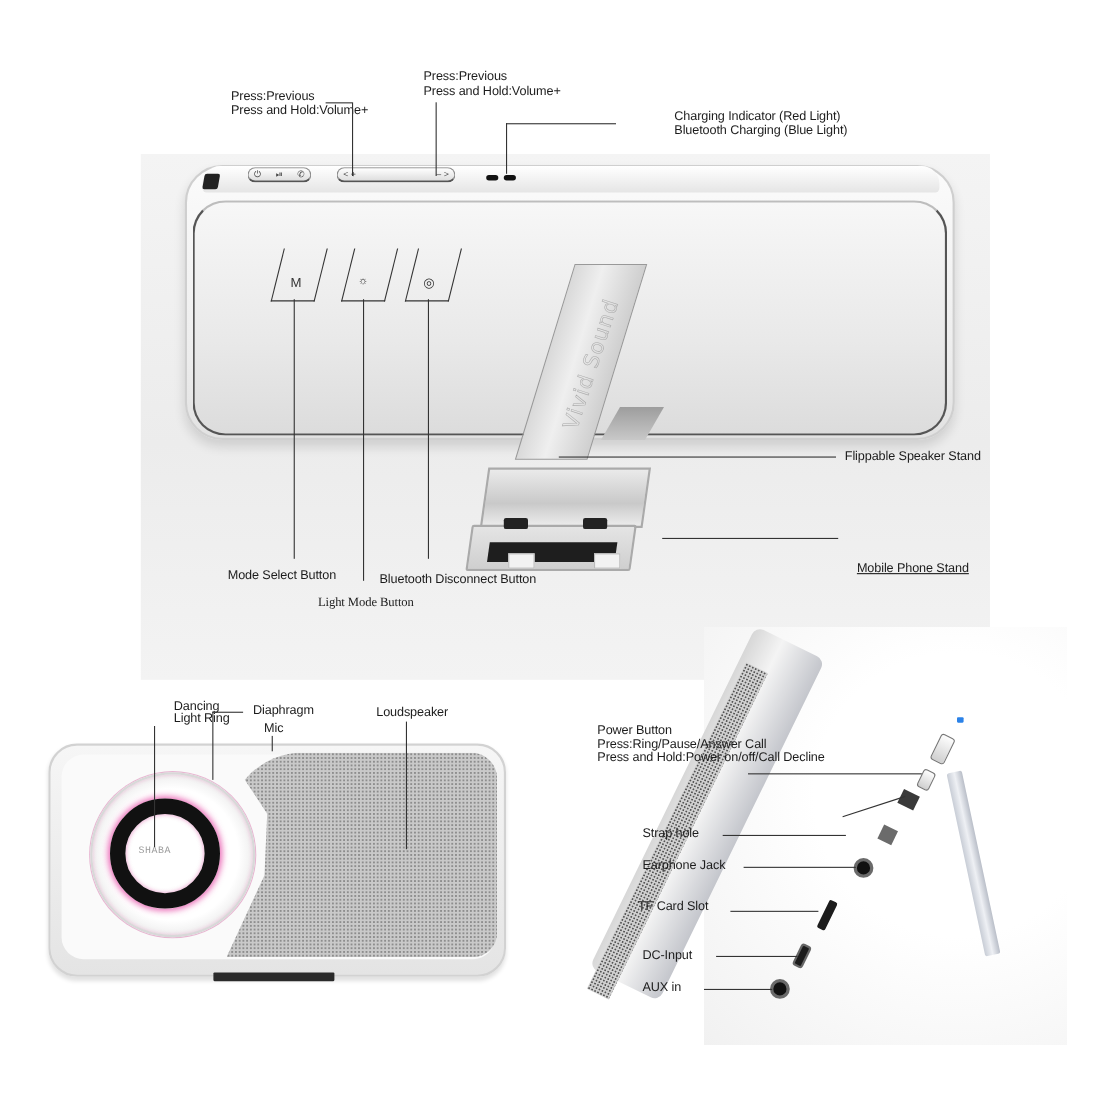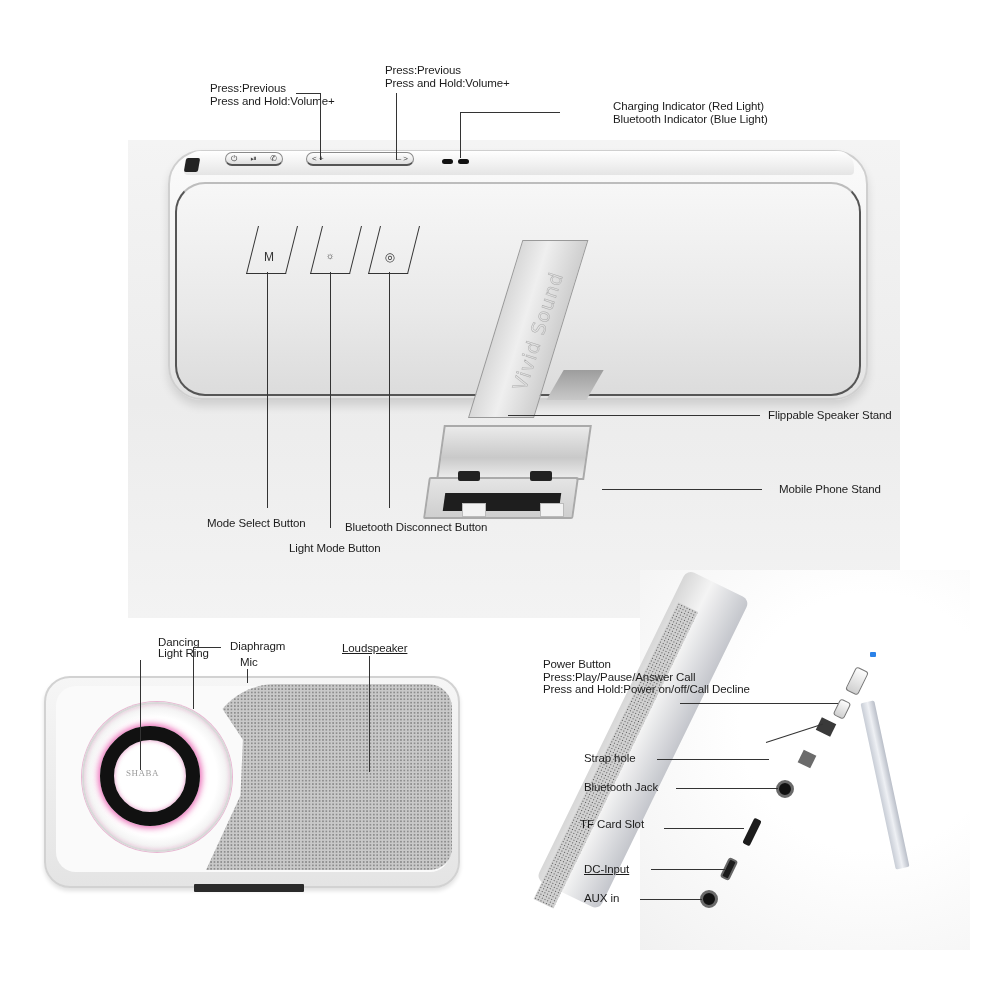--- a/index.html
+++ b/index.html
@@ -124,21 +124,21 @@
     border: 2px solid #d8d8d8;
     box-shadow: 0 0 0 1px #e8b6d2, inset 0 0 4px rgba(220,40,140,0.25);
   }
   .ring-black {
     position: absolute; left: 100px; top: 726px; width: 100px; height: 100px; border-radius: 50%;
     border: 14px solid #111;
     box-shadow: 0 0 6px 2px rgba(225,40,150,0.7), inset 0 0 4px rgba(225,40,150,0.5);
     background: radial-gradient(circle, #ffffff 60%, #f2f2f2);
   }
   .brand {
-    position: absolute; left: 126px; top: 768px; font-family: Liberation Serif, serif;
+    position: absolute; left: 126px; top: 768px; font-family: Liberation Mono, monospace;
     font-size: 9px; color: #9c9c9c; letter-spacing: 0.5px;
   }
   .front-base {
     position: absolute; left: 194px; top: 884px; width: 110px; height: 8px; background: #2a2a2a; border-radius: 1px;
   }
 
   
   .side-bg {
     position: absolute; left: 640px; top: 570px; width: 330px; height: 380px;
     background: radial-gradient(ellipse at 70% 40%, #ffffff 40%, #f1f1f1 100%);
@@ -220,36 +220,36 @@
 <div class="lead v" style="left:320px; top:93px; height:67px;"></div>
 
 <div class="label" style="left:345px; top:64px;">
   <span>Press:Previous</span>
   <span>Press and Hold:Volume+</span>
 </div>
 <div class="lead v" style="left:396px; top:93px; height:67px;"></div>
 
 <div class="label" style="left:573px; top:100px;">
   <span>Charging Indicator (Red Light)</span>
-  <span>Bluetooth Indicator (Blue Light)</span>
+  <span>Bluetooth Charging (Blue Light)</span>
 </div>
 <div class="lead h" style="left:460px; top:112px; width:100px;"></div>
 <div class="lead v" style="left:460px; top:112px; height:46px;"></div>
 
 <div class="label" style="left:768px; top:409px;">Flippable Speaker Stand</div>
 <div class="lead h" style="left:508px; top:415px; width:252px;"></div>
 
-<div class="label" style="left:779px; top:483px;">Mobile Phone Stand</div>
+<div class="label" style="left:779px; top:511px;text-decoration:underline;">Mobile Phone Stand</div>
 <div class="lead h" style="left:602px; top:489px; width:160px;"></div>
 
 <div class="lead v" style="left:267px; top:272px; height:236px;"></div>
 <div class="label" style="left:207px; top:517px;">Mode Select Button</div>
 
 <div class="lead v" style="left:330px; top:272px; height:256px;"></div>
-<div class="label" style="left:289px; top:542px;">Light Mode Button</div>
+<div class="label" style="left:289px; top:542px;font-family:Liberation Serif, serif;">Light Mode Button</div>
 
 <div class="lead v" style="left:389px; top:272px; height:236px;"></div>
 <div class="label" style="left:345px; top:521px;">Bluetooth Disconnect Button</div>
 
 <div class="front"></div>
 <div class="front-face"></div>
 <div class="grille"></div>
 <div class="ring-outer"></div>
 <div class="ring-black"></div>
 <div class="brand">SHABA</div>
@@ -261,52 +261,52 @@
 </div>
 <div class="lead v" style="left:140px; top:660px; height:110px;"></div>
 
 <div class="label" style="left:230px; top:640px;">Diaphragm</div>
 <div class="lead h" style="left:193px; top:647px; width:28px;"></div>
 <div class="lead v" style="left:193px; top:647px; height:62px;"></div>
 
 <div class="label" style="left:240px; top:656px;">Mic</div>
 <div class="lead v" style="left:247px; top:669px; height:14px;"></div>
 
-<div class="label" style="left:342px; top:642px;text-decoration:underline;">Loudspeaker</div>
+<div class="label" style="left:342px; top:642px;">Loudspeaker</div>
 <div class="lead v" style="left:369px; top:656px; height:116px;"></div>
 
 <div class="side-bg"></div>
 <div class="side-leg"></div>
 <div class="side-body"></div>
 <div class="side-grille"></div>
 <div class="blue-led"></div>
 
 <div class="side-btn" style="left:850px; top:668px; width:14px; height:26px; transform:rotate(26deg);"></div>
 <div class="side-btn" style="left:836px; top:700px; width:12px; height:18px; transform:rotate(26deg);"></div>
 <div class="port" style="left:818px; top:720px; width:16px; height:14px; transform:rotate(26deg); background:#3a3a3a;"></div>
 <div class="port" style="left:800px; top:752px; width:14px; height:14px; transform:rotate(26deg); background:#6b6b6b;"></div>
 <div class="port round" style="left:776px; top:780px; width:18px; height:18px;"></div>
 <div class="port" style="left:748px; top:818px; width:8px; height:28px; transform:rotate(26deg); border-radius:2px;"></div>
 <div class="port" style="left:724px; top:858px; width:10px; height:22px; transform:rotate(26deg); border-radius:3px; border:2px solid #666;"></div>
 <div class="port round" style="left:700px; top:890px; width:18px; height:18px;"></div>
 
 <div class="label" style="left:503px; top:658px;">
   <span>Power Button</span>
-  <span>Press:Play/Pause/Answer Call</span>
+  <span>Press:Ring/Pause/Answer Call</span>
   <span>Press and Hold:Power on/off/Call Decline</span>
 </div>
 <div class="lead h" style="left:680px; top:703px; width:158px;"></div>
 
 <div class="label" style="left:584px; top:752px;">Strap hole</div>
 <div class="lead h" style="left:657px; top:759px; width:112px;"></div>
 <div class="lead h" style="left:766px; top:742px; width:60px; transform:rotate(-18deg); transform-origin:left;"></div>
 
-<div class="label" style="left:584px; top:781px;">Bluetooth Jack</div>
+<div class="label" style="left:584px; top:781px;">Earphone Jack</div>
 <div class="lead h" style="left:676px; top:788px; width:102px;"></div>
 
 <div class="label" style="left:580px; top:818px;">TF Card Slot</div>
 <div class="lead h" style="left:664px; top:828px; width:80px;"></div>
 
-<div class="label" style="left:584px; top:863px;text-decoration:underline;">DC-Input</div>
+<div class="label" style="left:584px; top:863px;">DC-Input</div>
 <div class="lead h" style="left:651px; top:869px; width:74px;"></div>
 
 <div class="label" style="left:584px; top:892px;text-align:center;">AUX in</div>
 <div class="lead h" style="left:640px; top:899px; width:62px;"></div>
 
 </body></html>

